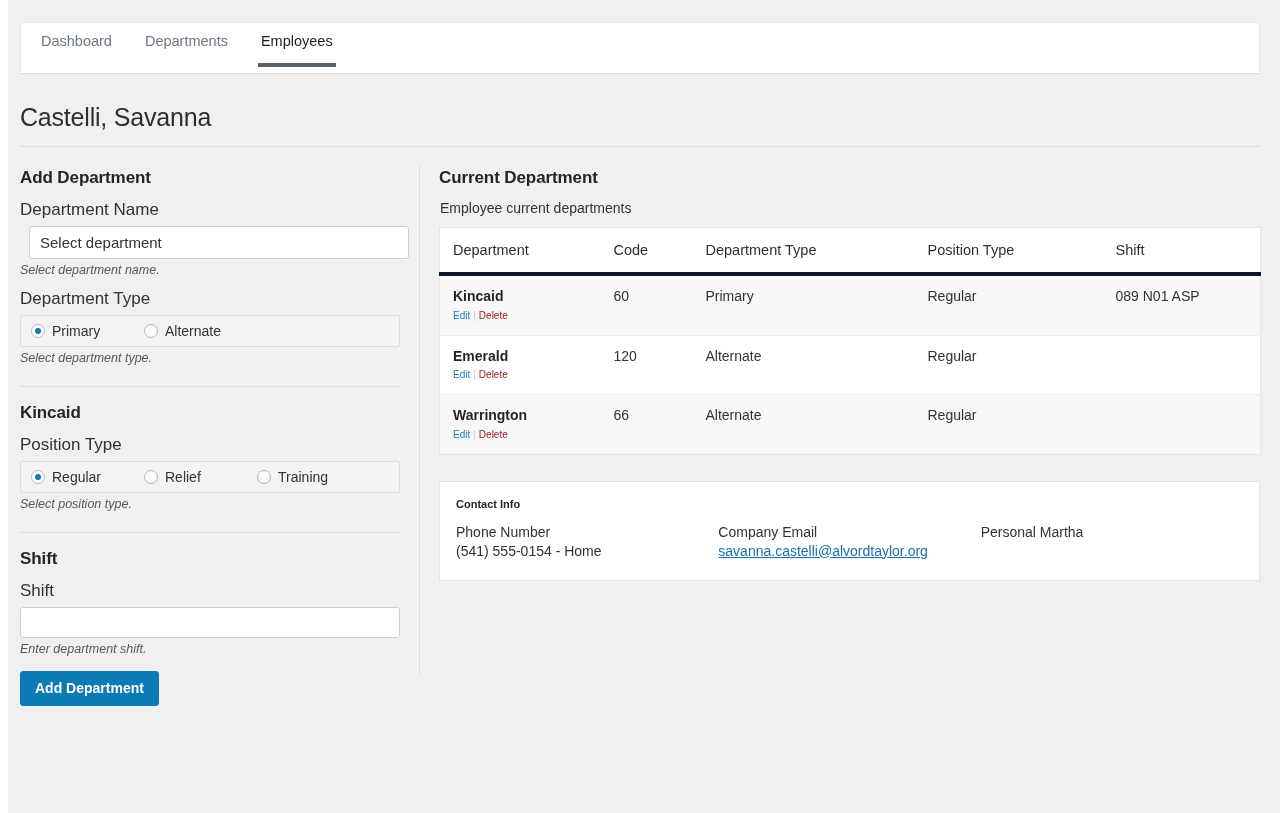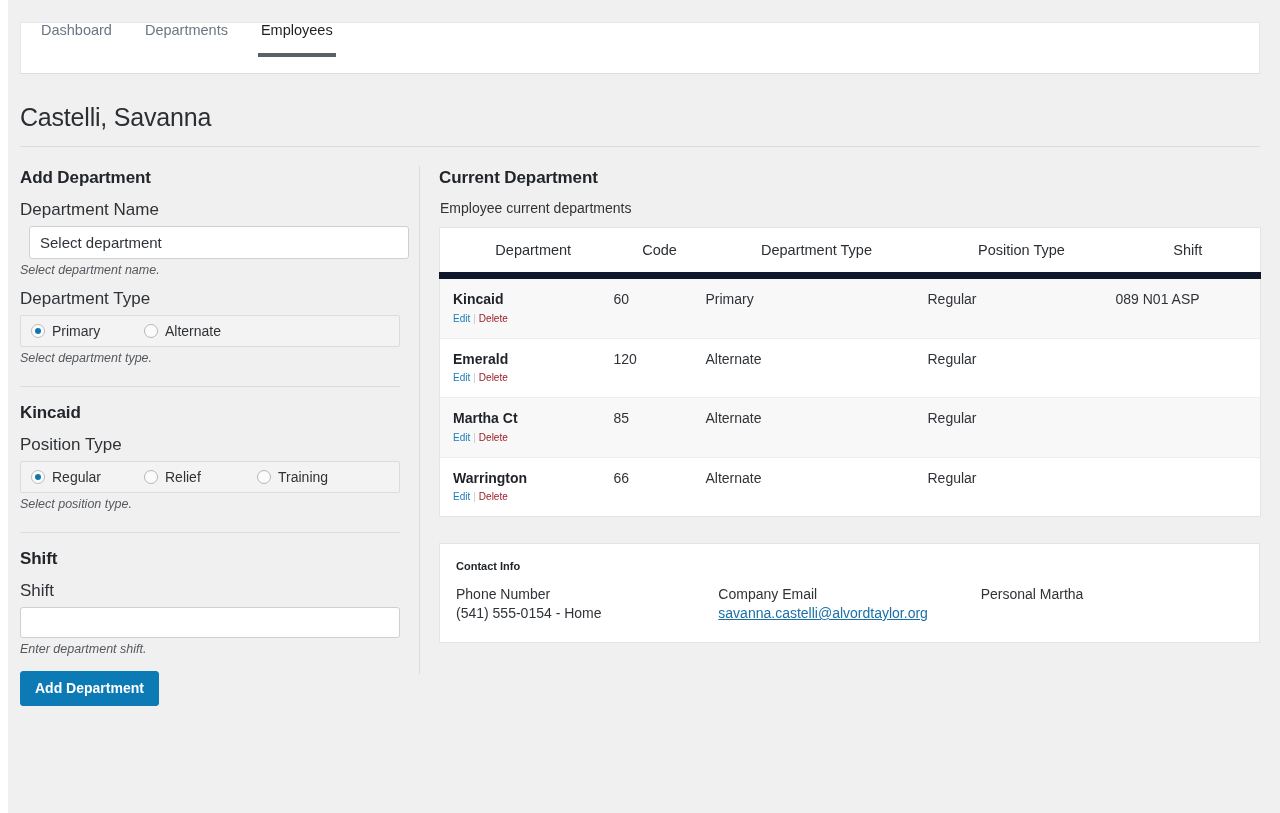--- a/index.html
+++ b/index.html
@@ -22,21 +22,21 @@
   .tabcard {
     position: absolute;
     left: 12px; top: 22px;
     width: 1240px; height: 52px;
     background: #fff;
     border: 1px solid #e6e6e6;
     border-bottom: 1px solid #dddddd;
   }
   .tabs {
     display: flex;
-    align-items: flex-start;
+    align-items: center;
     height: 100%;
     padding-left: 20px;
   }
   .tab {
     position: relative;
     font-size: 14.5px;
     color: #6b7785;
     padding: 0 0 14px 0;
     margin-right: 33px;
     cursor: pointer;
@@ -200,27 +200,27 @@
     margin: 0 0 11px 1px;
   }
   table.dept {
     width: 821px;
     border-collapse: collapse;
     background: #fff;
     border: 1px solid #e4e4e4;
     table-layout: fixed;
   }
   table.dept th {
-    text-align: center;
+    text-align: left;
     font-size: 14.5px;
     font-weight: 400;
     color: #2b2f33;
     padding: 14px 0 14px 0;
     background: #fff;
-    border-bottom: 7px solid #0f172a;
+    border-bottom: 4px solid #0f172a;
   }
   table.dept th:first-child, table.dept td:first-child { padding-left: 13px; }
   table.dept td {
     font-size: 14px;
     color: #2f3337;
     padding: 12px 0 13px 0;
     vertical-align: top;
     border-bottom: 1px solid #ededed;
   }
   table.dept tbody tr:nth-child(odd) td { background: #f8f8f8; }
@@ -374,32 +374,20 @@
                 <a class="lnk-edit">Edit</a><span class="act-sep">|</span><a class="lnk-del">Delete</a>
               </span>
             </td>
             <td>120</td>
             <td>Alternate</td>
             <td>Regular</td>
             <td></td>
           </tr>
           <tr>
             <td>
-              <span class="dept-name">Martha Ct</span>
-              <span class="rowacts">
-                <a class="lnk-edit">Edit</a><span class="act-sep">|</span><a class="lnk-del">Delete</a>
-              </span>
-            </td>
-            <td>85</td>
-            <td>Alternate</td>
-            <td>Regular</td>
-            <td></td>
-          </tr>
-          <tr>
-            <td>
               <span class="dept-name">Warrington</span>
               <span class="rowacts">
                 <a class="lnk-edit">Edit</a><span class="act-sep">|</span><a class="lnk-del">Delete</a>
               </span>
             </td>
             <td>66</td>
             <td>Alternate</td>
             <td>Regular</td>
             <td></td>
           </tr>

